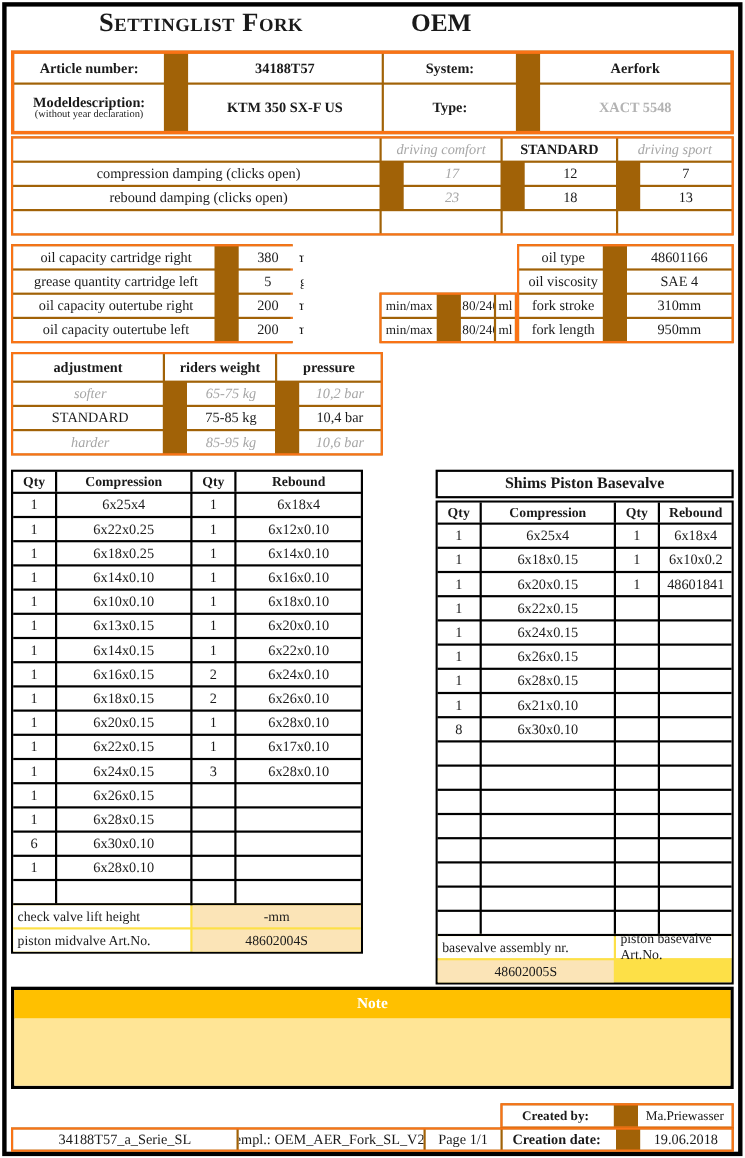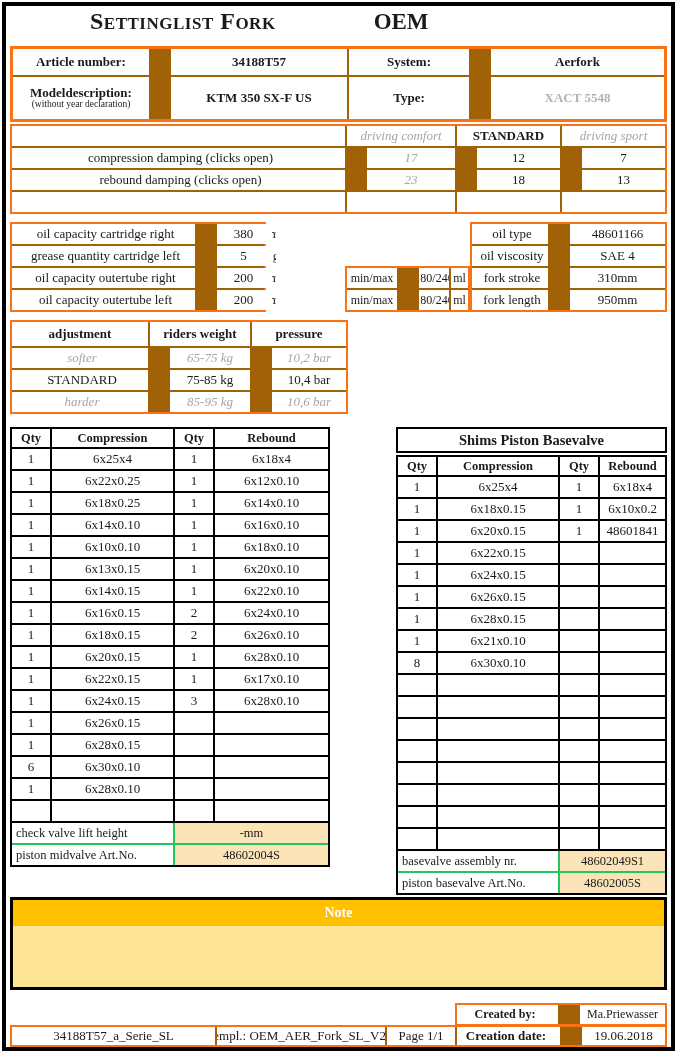--- a/index.html
+++ b/index.html
@@ -41,21 +41,21 @@
   .sgrid { display:grid; grid-template-columns:38px 121px 38px 1fr; gap:2px; background:#000; }
   .righttbl .sgrid { grid-template-columns:38px 120px 38px 1fr; }
   .sgrid + .sgrid, .sfoot { border-top:2px solid #000; }
   .sgrid > div { background:#fff; display:flex; align-items:center; justify-content:center; font-size:13px; }
   .shead > div { height:18px; font-weight:bold; font-size:12.5px; }
   .sbody > div { height:20px; }
   .hqty-c, .hcomp { background:var(--bluehead); }
   .hqty-r, .hreb { background:var(--greenhead); }
   .cqty, .ccomp { background:var(--bluecell); }
   .rqty, .rreb { background:var(--greencell); }
-  .sfoot { display:grid; grid-template-columns:161px 1fr; gap:2px; background:#22c55e; }
+  .sfoot { display:grid; grid-template-columns:161px 1fr; gap:2px; background:#fde047; }
   .righttbl .sfoot { grid-template-columns:160px 1fr; }
   .sfoot > div { background:#fff; height:20px; display:flex; align-items:center; font-size:12.5px; }
   .sfoot .val { justify-content:center; background:var(--wheat); }
 
   .note { position:absolute; top:891px; left:4px; width:657px; border:3px solid #000; }
   .note-head { background:var(--orange); color:#fff; font-weight:bold; font-size:14px; height:26px; display:flex; align-items:center; justify-content:center; }
   .note-body { background:var(--notebody); height:61px; font-size:12px; padding:3px 5px; }
 
   .created { position:absolute; top:997px; left:449px; width:212px; grid-template-columns:101px 1fr; grid-auto-rows:19px; }
   .created > div { font-size:12px; }
@@ -360,21 +360,20 @@
           <div class="rqty"></div>
           <div class="rreb"></div>
 
           <div class="cqty"></div>
           <div class="ccomp"></div>
           <div class="rqty"></div>
           <div class="rreb"></div>
         </div>
       <div class="sfoot">
         <div class="left">basevalve assembly nr.</div>
-        <div class="val">48602049S1</div>
         <div class="left">piston basevalve Art.No.</div>
         <div class="val">48602005S</div>
       </div>
     </div>
   </div>
 
   <div class="note">
     <div class="note-head">Note</div>
     <div class="note-body"></div>
   </div>

